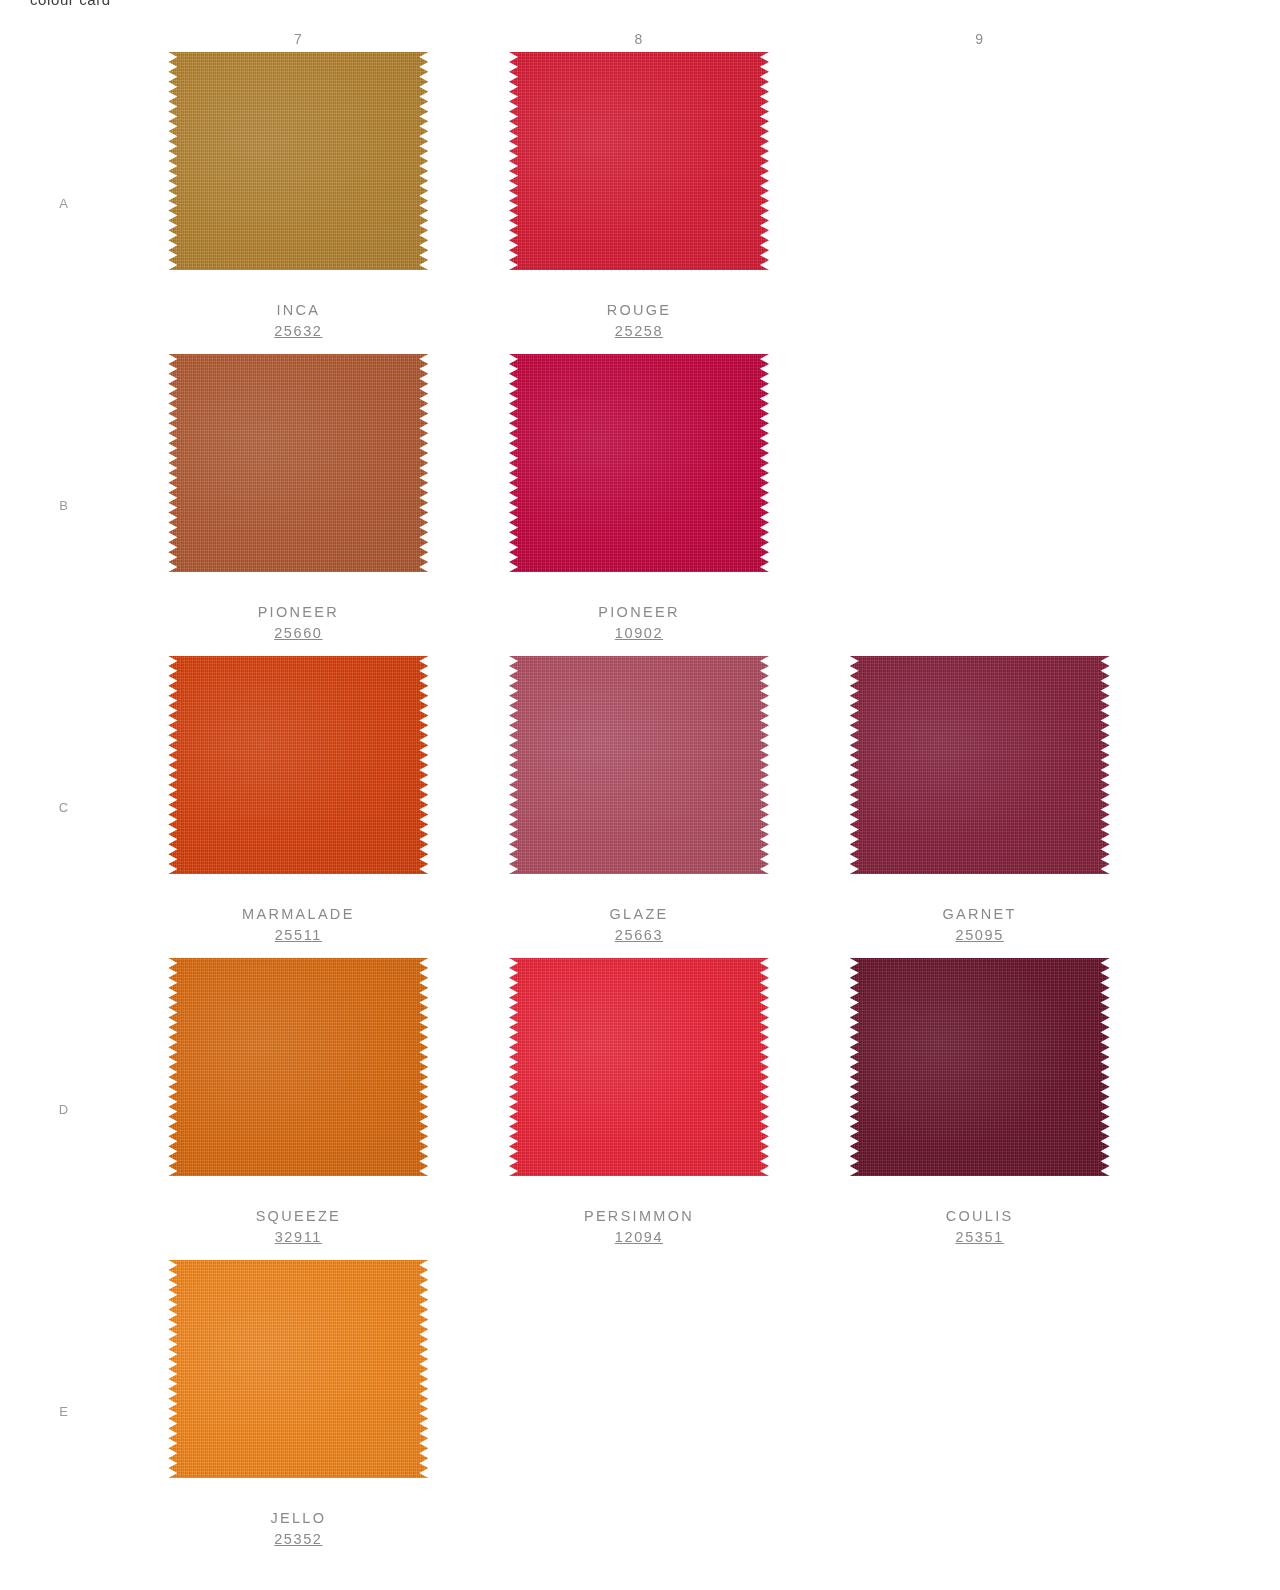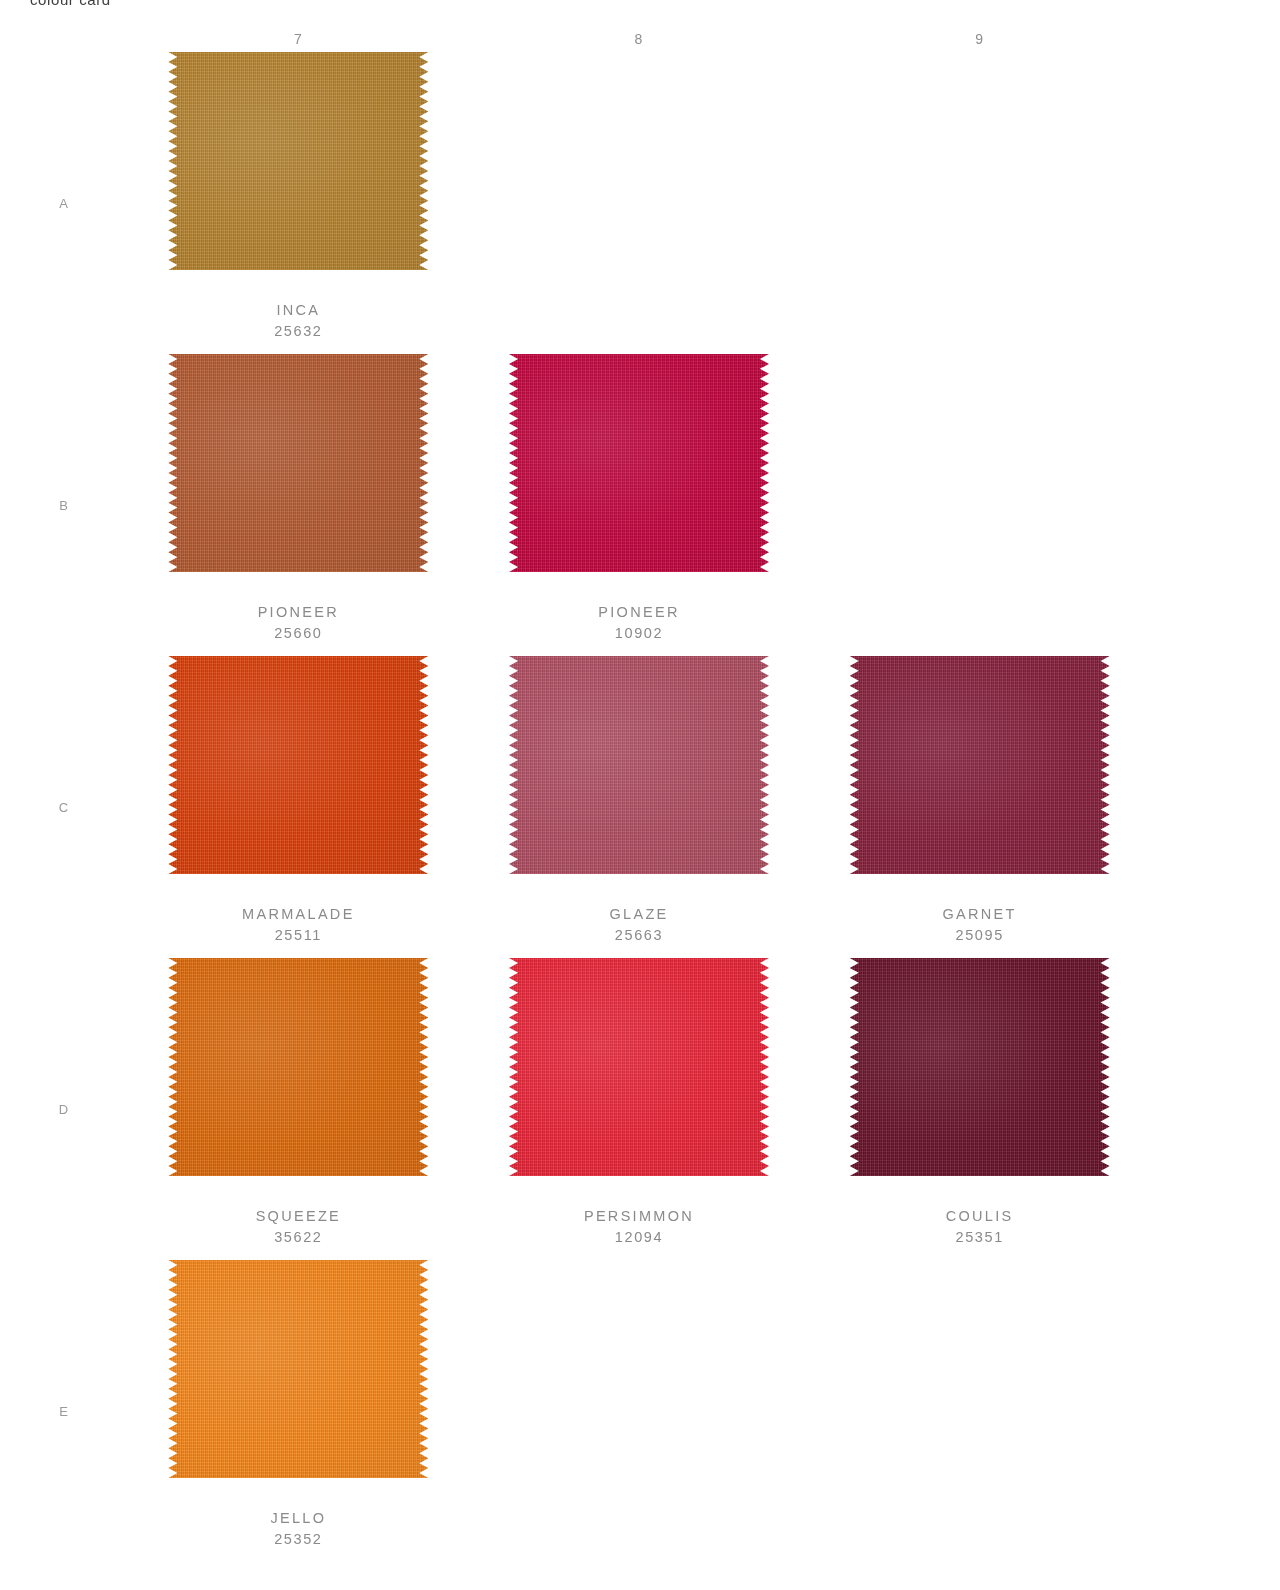--- a/index.html
+++ b/index.html
@@ -156,20 +156,21 @@
     display: block;
     font-size: 14.5px;
     color: #8a8a8a;
     letter-spacing: 2.3px;
   }
   .sw-code {
     display: block;
     font-size: 14.5px;
     color: #8a8a8a;
     letter-spacing: 1.6px;
+    text-decoration: underline;
   }
 </style>
 </head>
 <body>
 
 <div class="page">
 
   <div class="page-header">colour card</div>
 
   <div class="grid">
@@ -186,20 +187,29 @@
       <div class="row-label">A</div>
       <div class="cell">
         <div class="swatch-wrap">
           <div class="swatch" style="background-color: rgb(181, 131, 47);"></div>
         </div>
         <div class="caption">
           <span class="sw-name">INCA</span>
           <span class="sw-code">25632</span>
         </div>
       </div>
+      <div class="cell">
+        <div class="swatch-wrap">
+          <div class="swatch" style="background-color: rgb(216, 28, 53);"></div>
+        </div>
+        <div class="caption">
+          <span class="sw-name">ROUGE</span>
+          <span class="sw-code">25258</span>
+        </div>
+      </div>
       <div></div>
     </div>
 
     <div class="row">
       <div class="row-label">B</div>
       <div class="cell">
         <div class="swatch-wrap">
           <div class="swatch" style="background-color: rgb(179, 90, 49);"></div>
         </div>
         <div class="caption">
@@ -252,21 +262,21 @@
     </div>
 
     <div class="row">
       <div class="row-label">D</div>
       <div class="cell">
         <div class="swatch-wrap">
           <div class="swatch" style="background-color: rgb(220, 106, 12);"></div>
         </div>
         <div class="caption">
           <span class="sw-name">SQUEEZE</span>
-          <span class="sw-code">35622</span>
+          <span class="sw-code">32911</span>
         </div>
       </div>
       <div class="cell">
         <div class="swatch-wrap">
           <div class="swatch" style="background-color: rgb(234, 36, 56);"></div>
         </div>
         <div class="caption">
           <span class="sw-name">PERSIMMON</span>
           <span class="sw-code">12094</span>
         </div>

